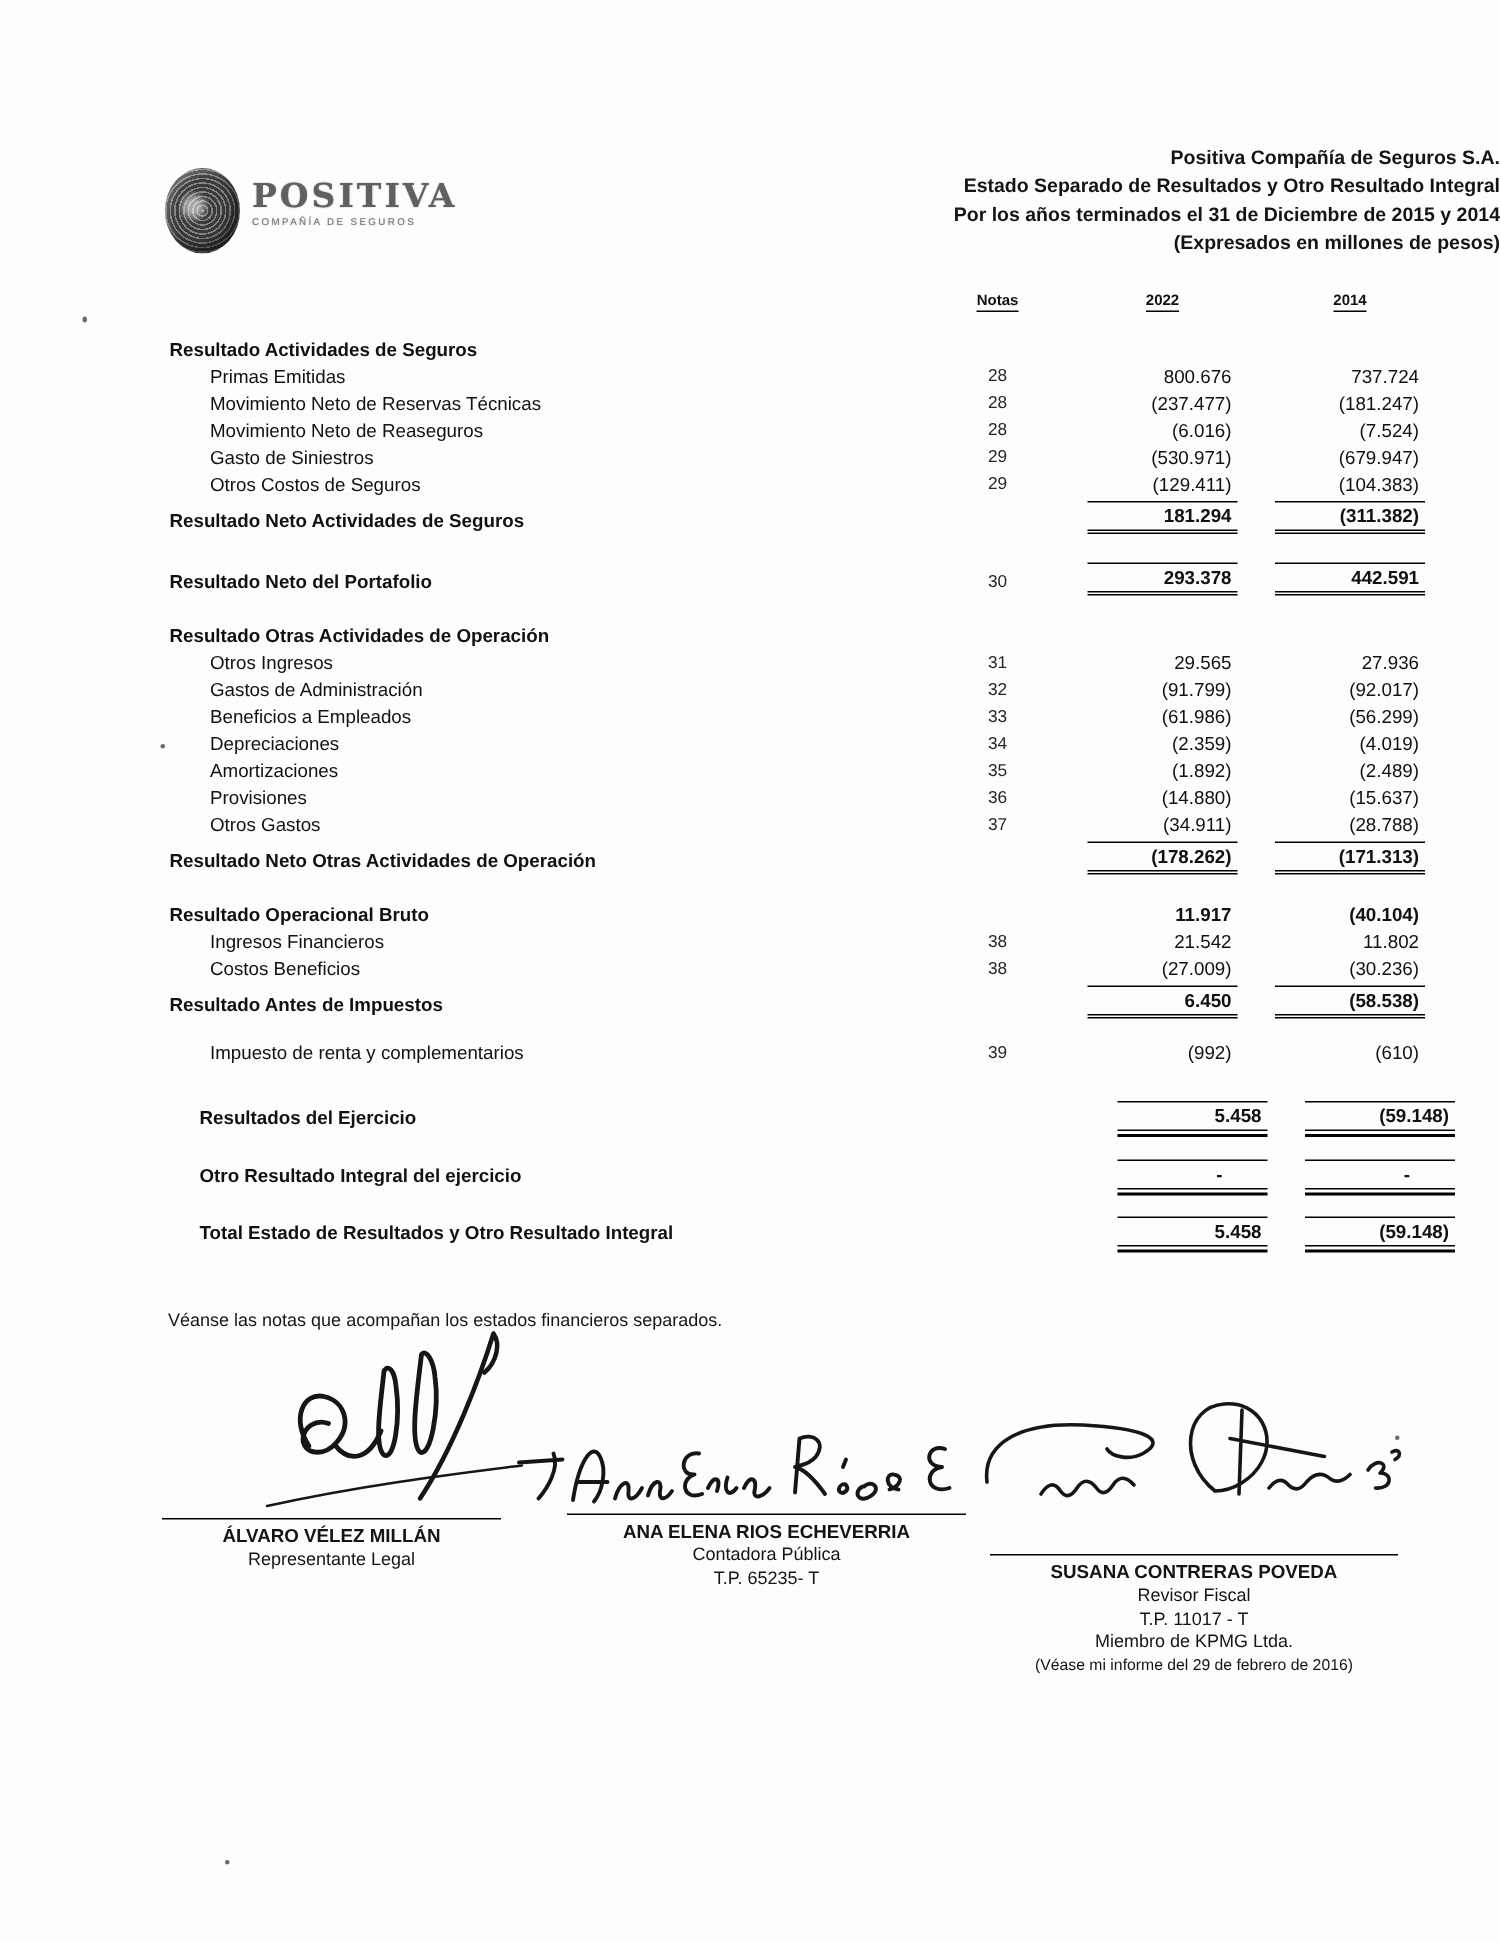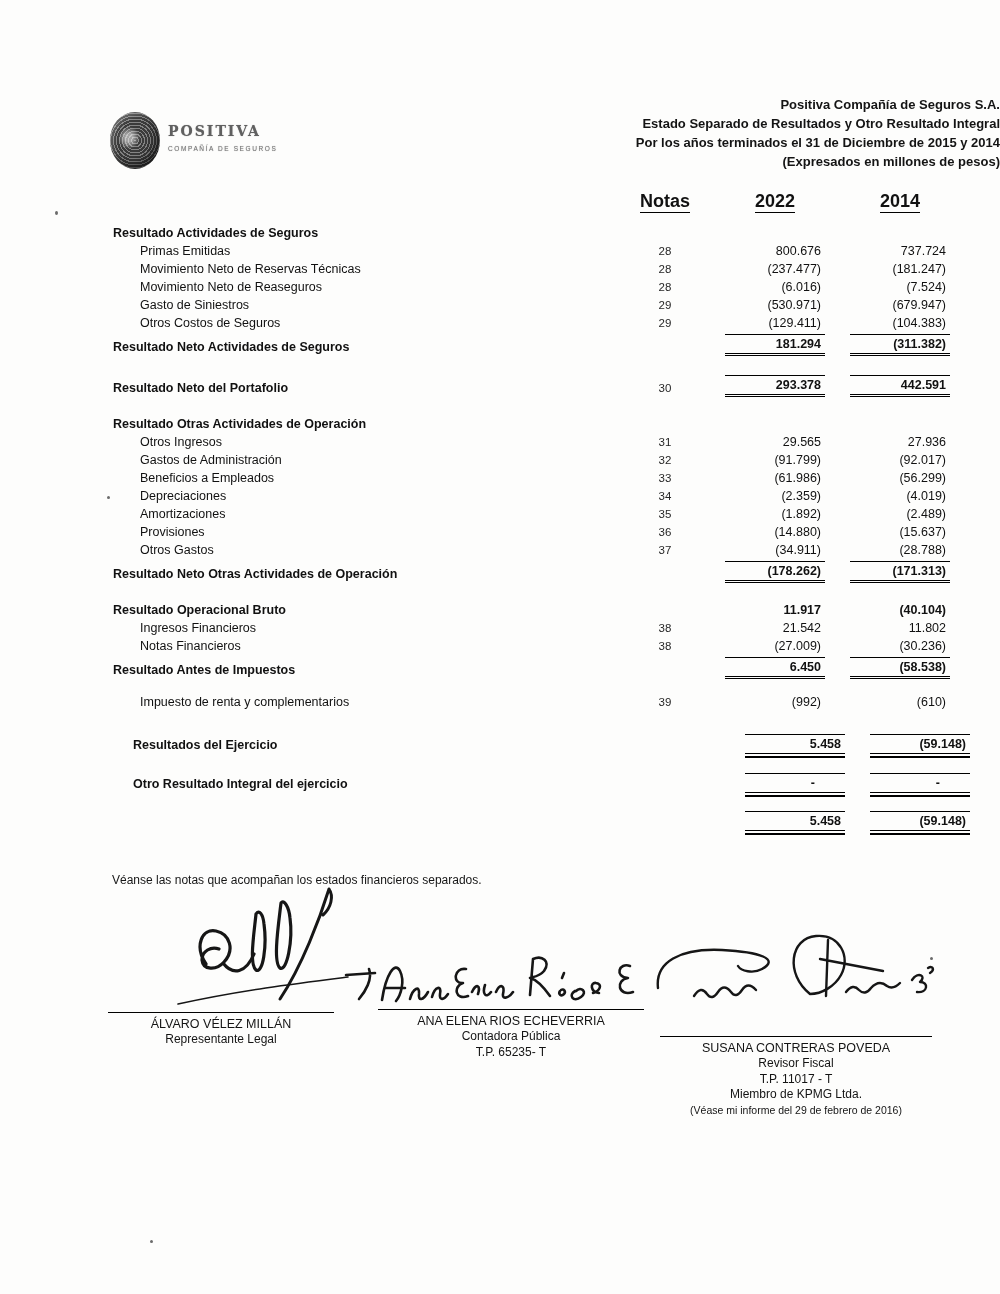--- a/index.html
+++ b/index.html
@@ -13,29 +13,29 @@
   .logo-ball{
     width:50px;height:57px;border-radius:50%;
     background-color:#3b3b3b;
     background-image:
       radial-gradient(ellipse at 38% 45%, rgba(255,255,255,.55) 0 4px, rgba(255,255,255,0) 11px),
       repeating-radial-gradient(circle at 50% 50%, rgba(255,255,255,.38) 0 1px, rgba(0,0,0,0) 1px 3px);
     box-shadow:inset -4px -5px 8px rgba(0,0,0,.55), inset 3px 3px 5px rgba(255,255,255,.25);
   }
   .logo-text{margin-left:8px;padding-top:8px;}
   .logo-name{
-    font-family:"DejaVu Serif",serif;font-size:14px;font-weight:bold;color:#606060;
+    font-family:"DejaVu Serif",serif;font-size:22px;font-weight:bold;color:#606060;
     letter-spacing:2px;line-height:22px;text-shadow:0 0 1px #9a9a9a;
   }
   .logo-sub{font-size:6.5px;letter-spacing:1.6px;color:#7a7a7a;margin-top:3px;text-shadow:0 0 1px #aaa;}
   
   .titleblock{position:absolute;left:56px;top:95px;width:944px;text-align:right;font-weight:bold;font-size:13px;line-height:19px;color:#141414;}
   
   .table{position:absolute;left:113px;top:192px;width:837px;font-size:12.5px;line-height:18px;}
-  .thead{display:grid;grid-template-columns:527px 50px 35px 100px 25px 100px;font-weight:bold;font-size:18px;margin-bottom:14px;}
+  .thead{display:grid;grid-template-columns:527px 50px 35px 100px 25px 100px;font-weight:bold;font-size:10px;margin-bottom:14px;}
   .thead .h{text-align:center;}
   .thead .h span{border-bottom:1.7px solid #000;padding-bottom:1px;}
   .row{display:grid;grid-template-columns:527px 50px 35px 100px 25px 100px;align-items:end;min-height:18px;}
   .row .label{grid-column:1;}
   .row .note{grid-column:2;text-align:center;font-size:11.5px;color:#262626;}
   .row .v1{grid-column:4;}
   .row .v2{grid-column:6;}
   .row .val{text-align:right;padding-right:4px;}
   .row.item .label{padding-left:27px;}
   .row.section .label,.row.bold .label,.row.total .label,.row.grand .label{font-weight:bold;}
@@ -49,21 +49,21 @@
   .spacer{width:100%;}
   
   .footnote{position:absolute;left:112px;top:873px;font-size:12px;color:#161616;}
   
   .sigsvg{position:absolute;}
   .sigsvg path{fill:none;stroke:#161616;stroke-linecap:round;stroke-linejoin:round;}
   .sigblock{position:absolute;text-align:center;color:#141414;}
   #sigs .sigblock:nth-child(1){left:108px;top:1012px;width:226px;}
   #sigs .sigblock:nth-child(2){left:378px;top:1009px;width:266px;}
   #sigs .sigblock:nth-child(3){left:660px;top:1036px;width:272px;}
-  .sig-name{font-weight:normal;font-size:12.5px;line-height:16px;border-top:1.6px solid #000;padding-top:3px;}
+  .sig-name{font-weight:bold;font-size:12.5px;line-height:16px;border-top:1.6px solid #000;padding-top:3px;}
   .sig-line{font-size:12px;line-height:15.5px;}
   #sigs .sigblock:nth-child(3) .sig-line:nth-child(5){font-size:10.5px;line-height:14px;}
   
   .speck{position:absolute;background:#6b6b6b;border-radius:50%;}
 </style>
 </head>
 <body>
 
 <div class="logo">
   <div class="logo-ball"></div>
@@ -194,21 +194,21 @@
         <div class="val v1">11.917</div>
         <div class="val v2">(40.104)</div>
       </div>
       <div class="row item">
         <div class="label">Ingresos Financieros</div>
         <div class="note">38</div>
         <div class="val v1">21.542</div>
         <div class="val v2">11.802</div>
       </div>
       <div class="row item">
-        <div class="label">Notas Financieros</div>
+        <div class="label">Costos Beneficios</div>
         <div class="note">38</div>
         <div class="val v1">(27.009)</div>
         <div class="val v2">(30.236)</div>
       </div>
       <div class="row total">
         <div class="label">Resultado Antes de Impuestos</div>
         <div class="note"></div>
         <div class="val v1">6.450</div>
         <div class="val v2">(58.538)</div>
       </div>
@@ -228,20 +228,21 @@
       </div>
       <div class="spacer" style="height: 16px;"></div>
       <div class="row grand">
         <div class="label">Otro Resultado Integral del ejercicio</div>
         <div class="note"></div>
         <div class="val v1 dash">-</div>
         <div class="val v2 dash">-</div>
       </div>
       <div class="spacer" style="height: 15px;"></div>
       <div class="row grand">
+        <div class="label">Total Estado de Resultados y Otro Resultado Integral</div>
         <div class="note"></div>
         <div class="val v1">5.458</div>
         <div class="val v2">(59.148)</div>
       </div>
     </div>
 </div>
 
 <div class="footnote">Véanse las notas que acompañan los estados financieros separados.</div>
 
 <svg class="sigsvg" style="left:150px;top:886px;" width="250" height="130" viewBox="0 0 250 130">

